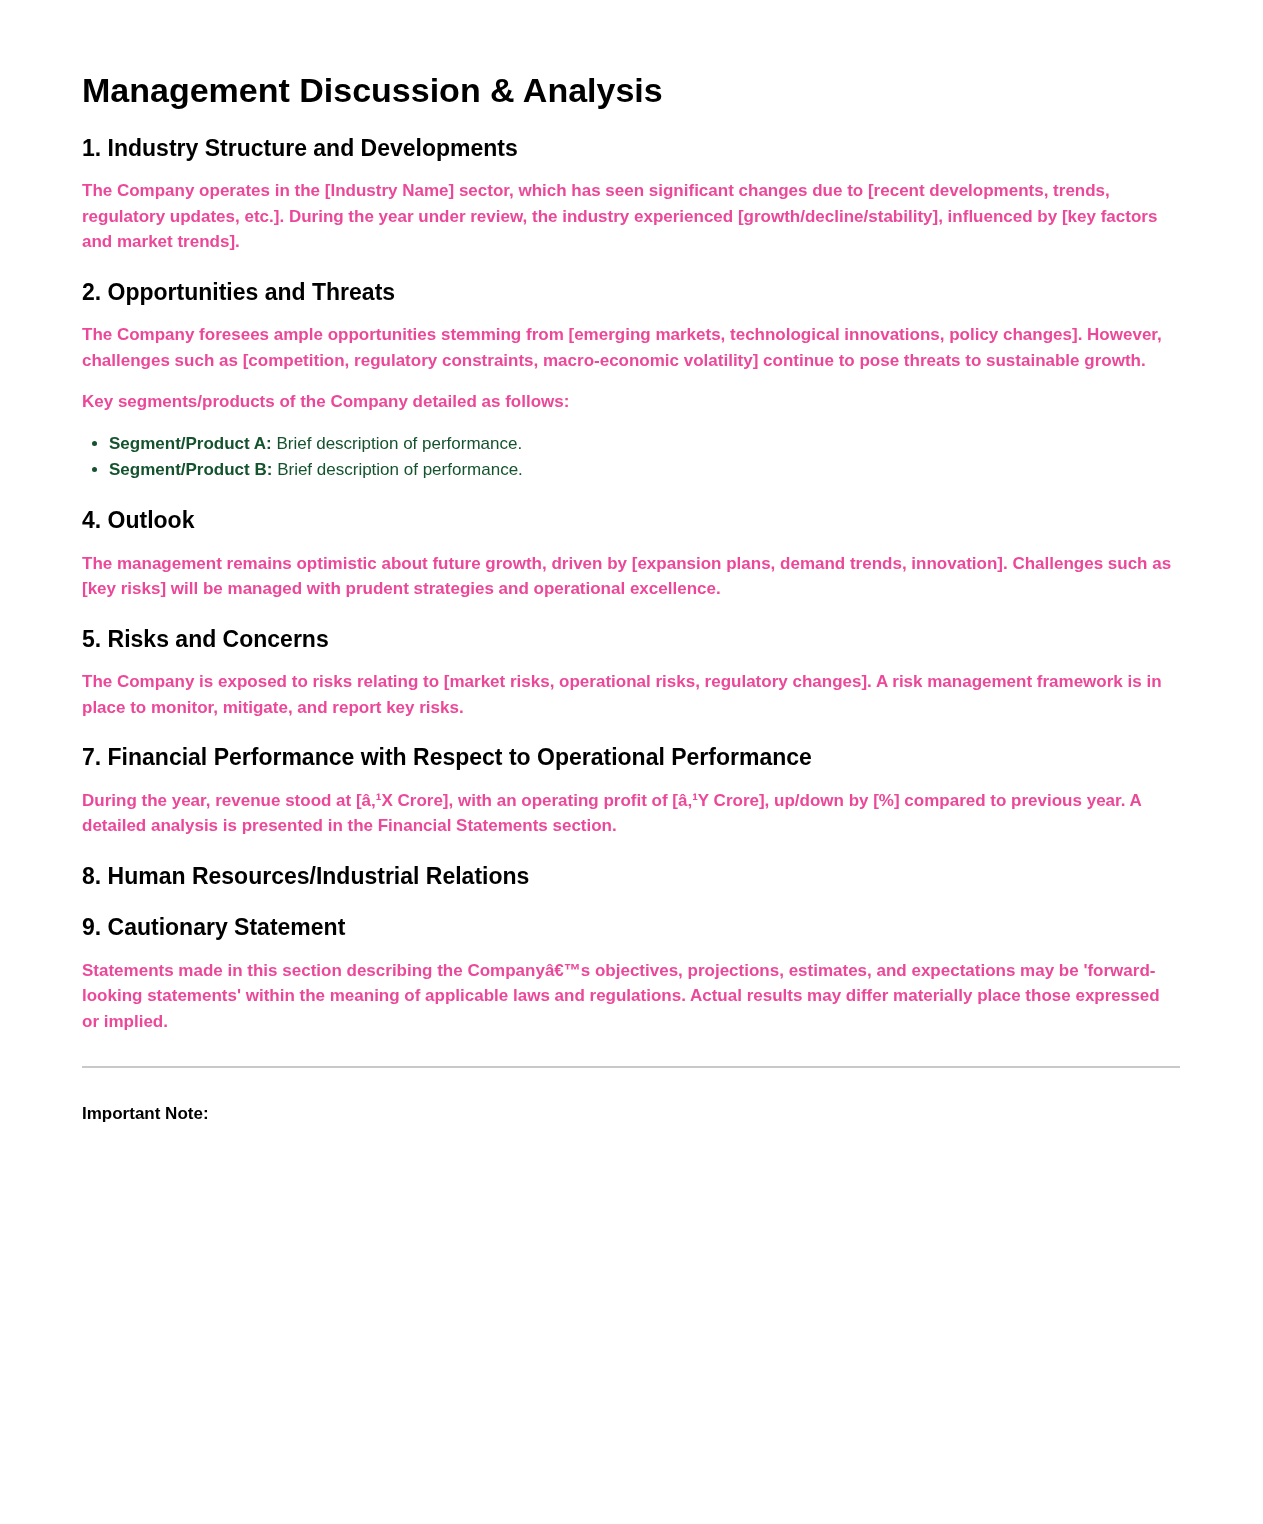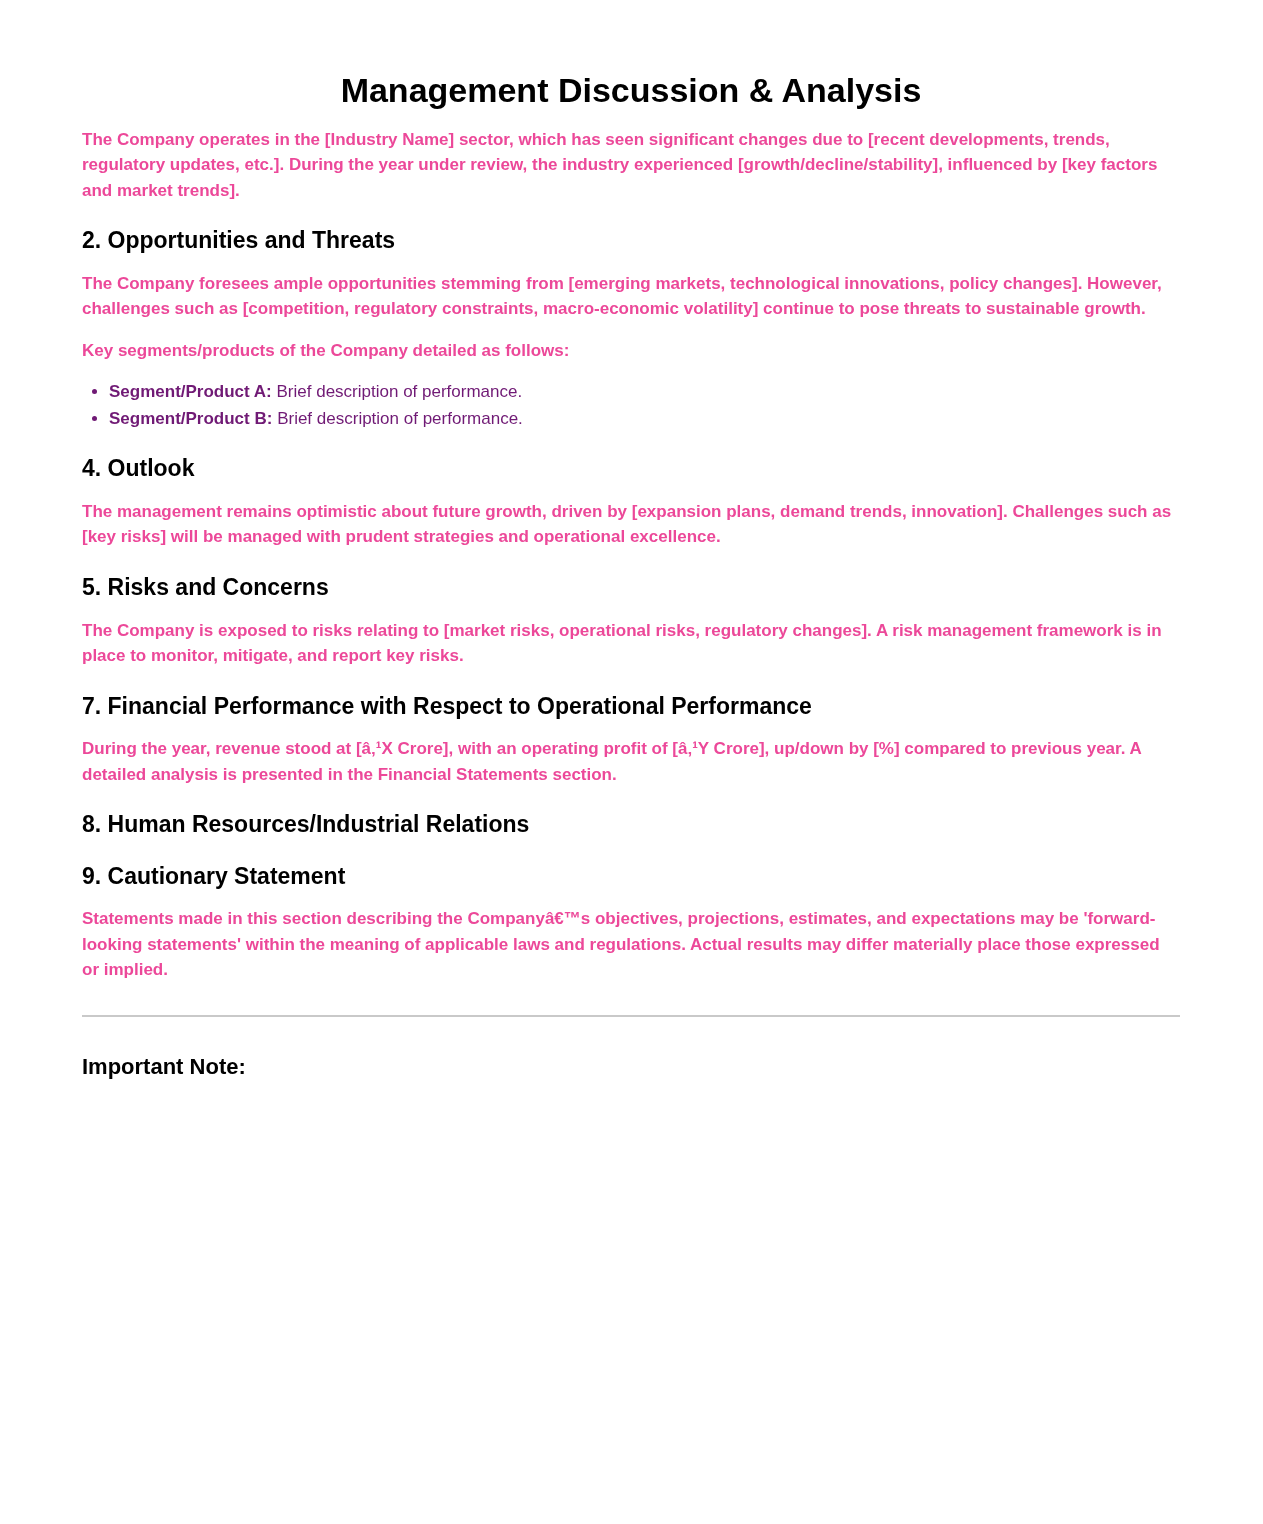--- a/index.html
+++ b/index.html
@@ -20,21 +20,20 @@
     overflow: hidden;
     padding: 70px 83px 0 82px;
     background: #ffffff;
   }
   h1.doc-title {
     font-size: 34px;
     line-height: 1.2;
     font-weight: bold;
     margin: 0 0 16px 0;
     color: #000000;
-    text-align: center;
   }
   h2.sec-heading {
     font-size: 23px;
     line-height: 1.2;
     font-weight: bold;
     margin: 24px 0 16px 0;
     color: #000000;
   }
   p.sec-para {
     font-size: 17px;
@@ -44,43 +43,44 @@
     font-weight: bold;
   }
   ul.seg-list {
     margin: 16px 0;
     padding-left: 27px;
   }
   ul.seg-list li {
     font-size: 17px;
     line-height: 1.5;
     margin: 1px 0;
-    color: #701a75;
+    color: #14532d;
   }
   .li-label { font-weight: bold; }
   hr.divider {
     border: 0;
     border-top: 2px solid #c9c9c9;
     margin: 32px 0 33px 0;
   }
   p.important-note {
-    font-size: 22px;
+    font-size: 17px;
     line-height: 1.5;
     font-weight: bold;
     margin: 0;
     color: #000000;
   }
 </style>
 </head>
 <body>
 
 <div class="page">
   <h1 class="doc-title">Management Discussion &amp; Analysis</h1>
 
   <div id="sections">
+      <h2 class="sec-heading">1. Industry Structure and Developments</h2>
       <p class="sec-para">The Company operates in the [Industry Name] sector, which has seen significant changes due to [recent developments, trends, regulatory updates, etc.]. During the year under review, the industry experienced [growth/decline/stability], influenced by [key factors and market trends].</p>
       <h2 class="sec-heading">2. Opportunities and Threats</h2>
       <p class="sec-para">The Company foresees ample opportunities stemming from [emerging markets, technological innovations, policy changes]. However, challenges such as [competition, regulatory constraints, macro-economic volatility] continue to pose threats to sustainable growth.</p>
       <p class="sec-para">Key segments/products of the Company detailed as follows:</p>
       <ul class="seg-list">
         <li><span class="li-label">Segment/Product A:</span> <span>Brief description of performance.</span></li>
         <li><span class="li-label">Segment/Product B:</span> <span>Brief description of performance.</span></li>
       </ul>
       <h2 class="sec-heading">4. Outlook</h2>
       <p class="sec-para">The management remains optimistic about future growth, driven by [expansion plans, demand trends, innovation]. Challenges such as [key risks] will be managed with prudent strategies and operational excellence.</p>

